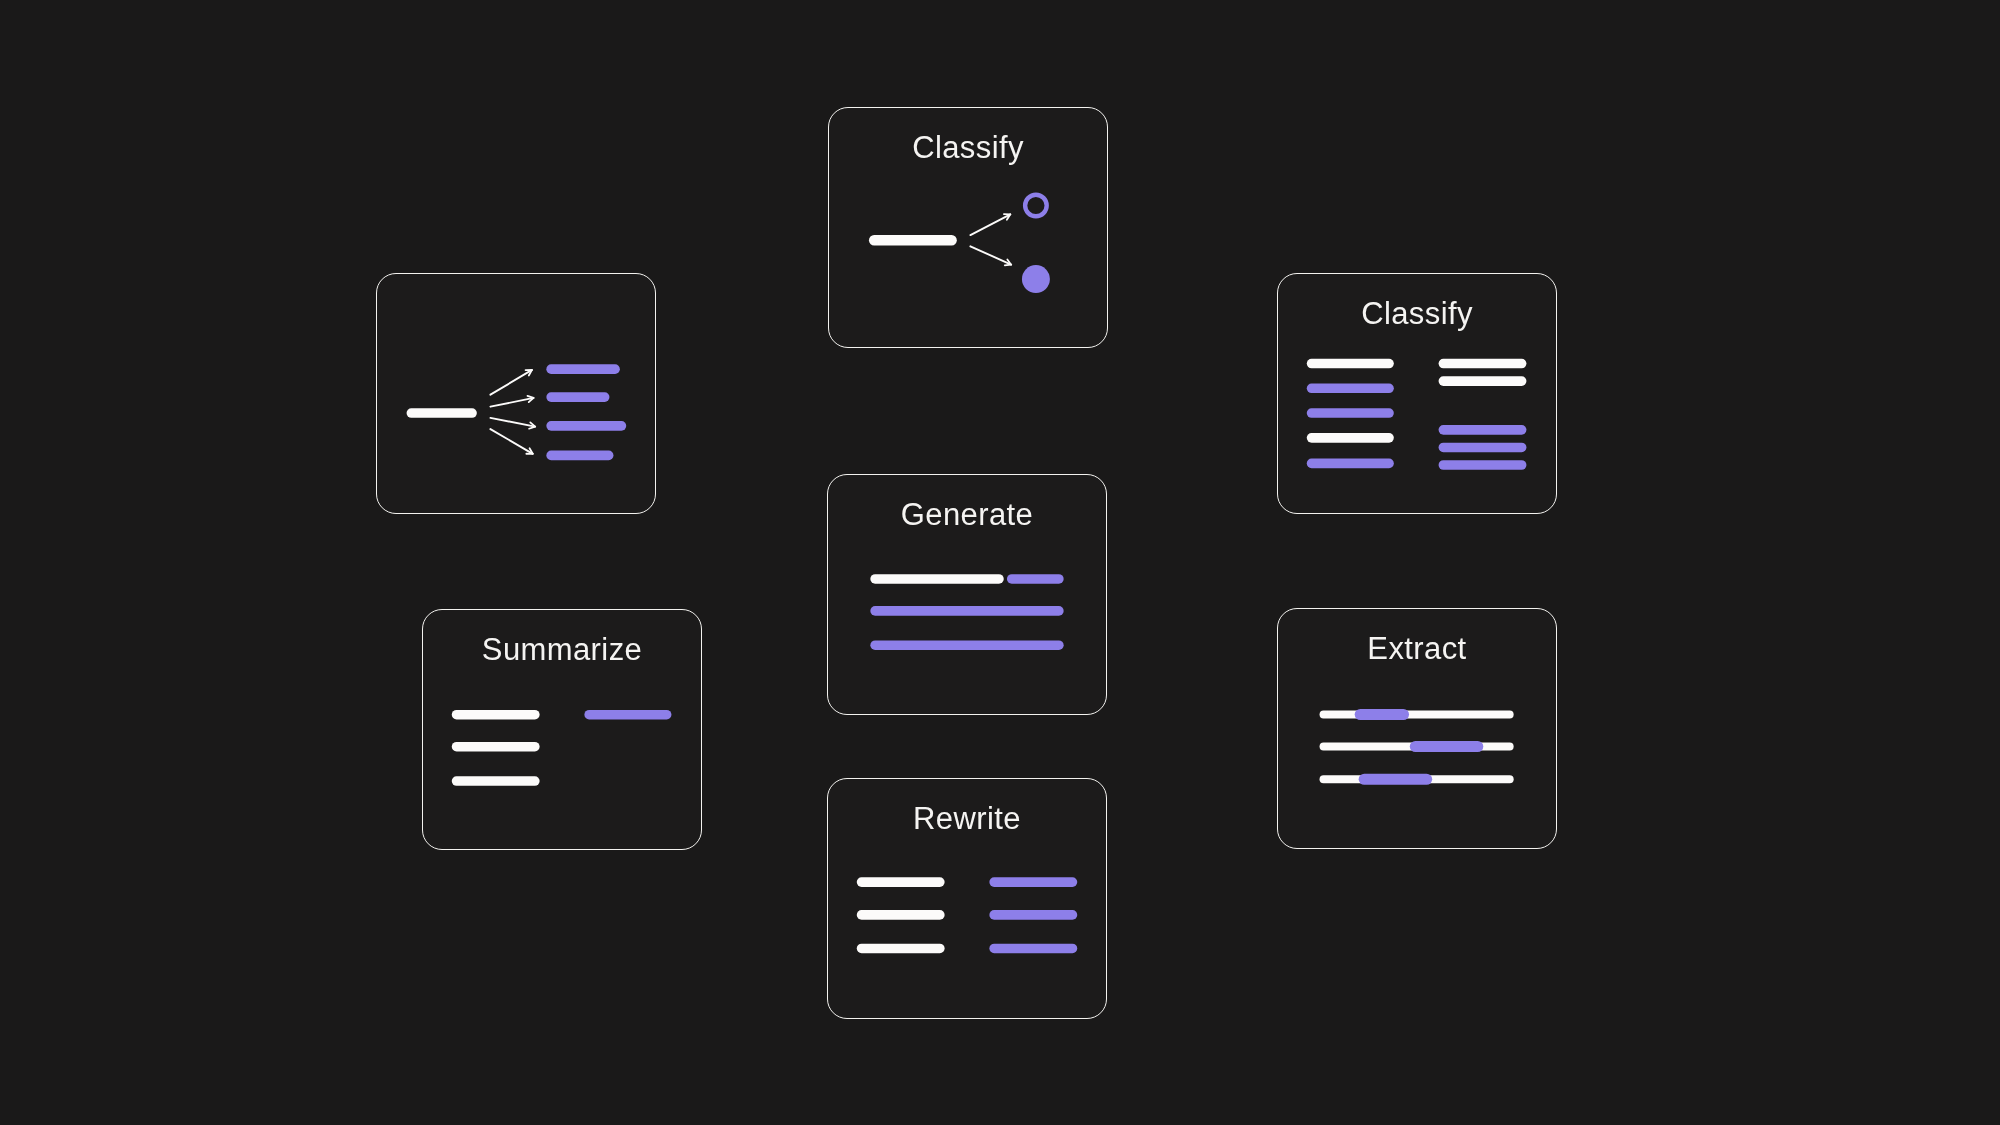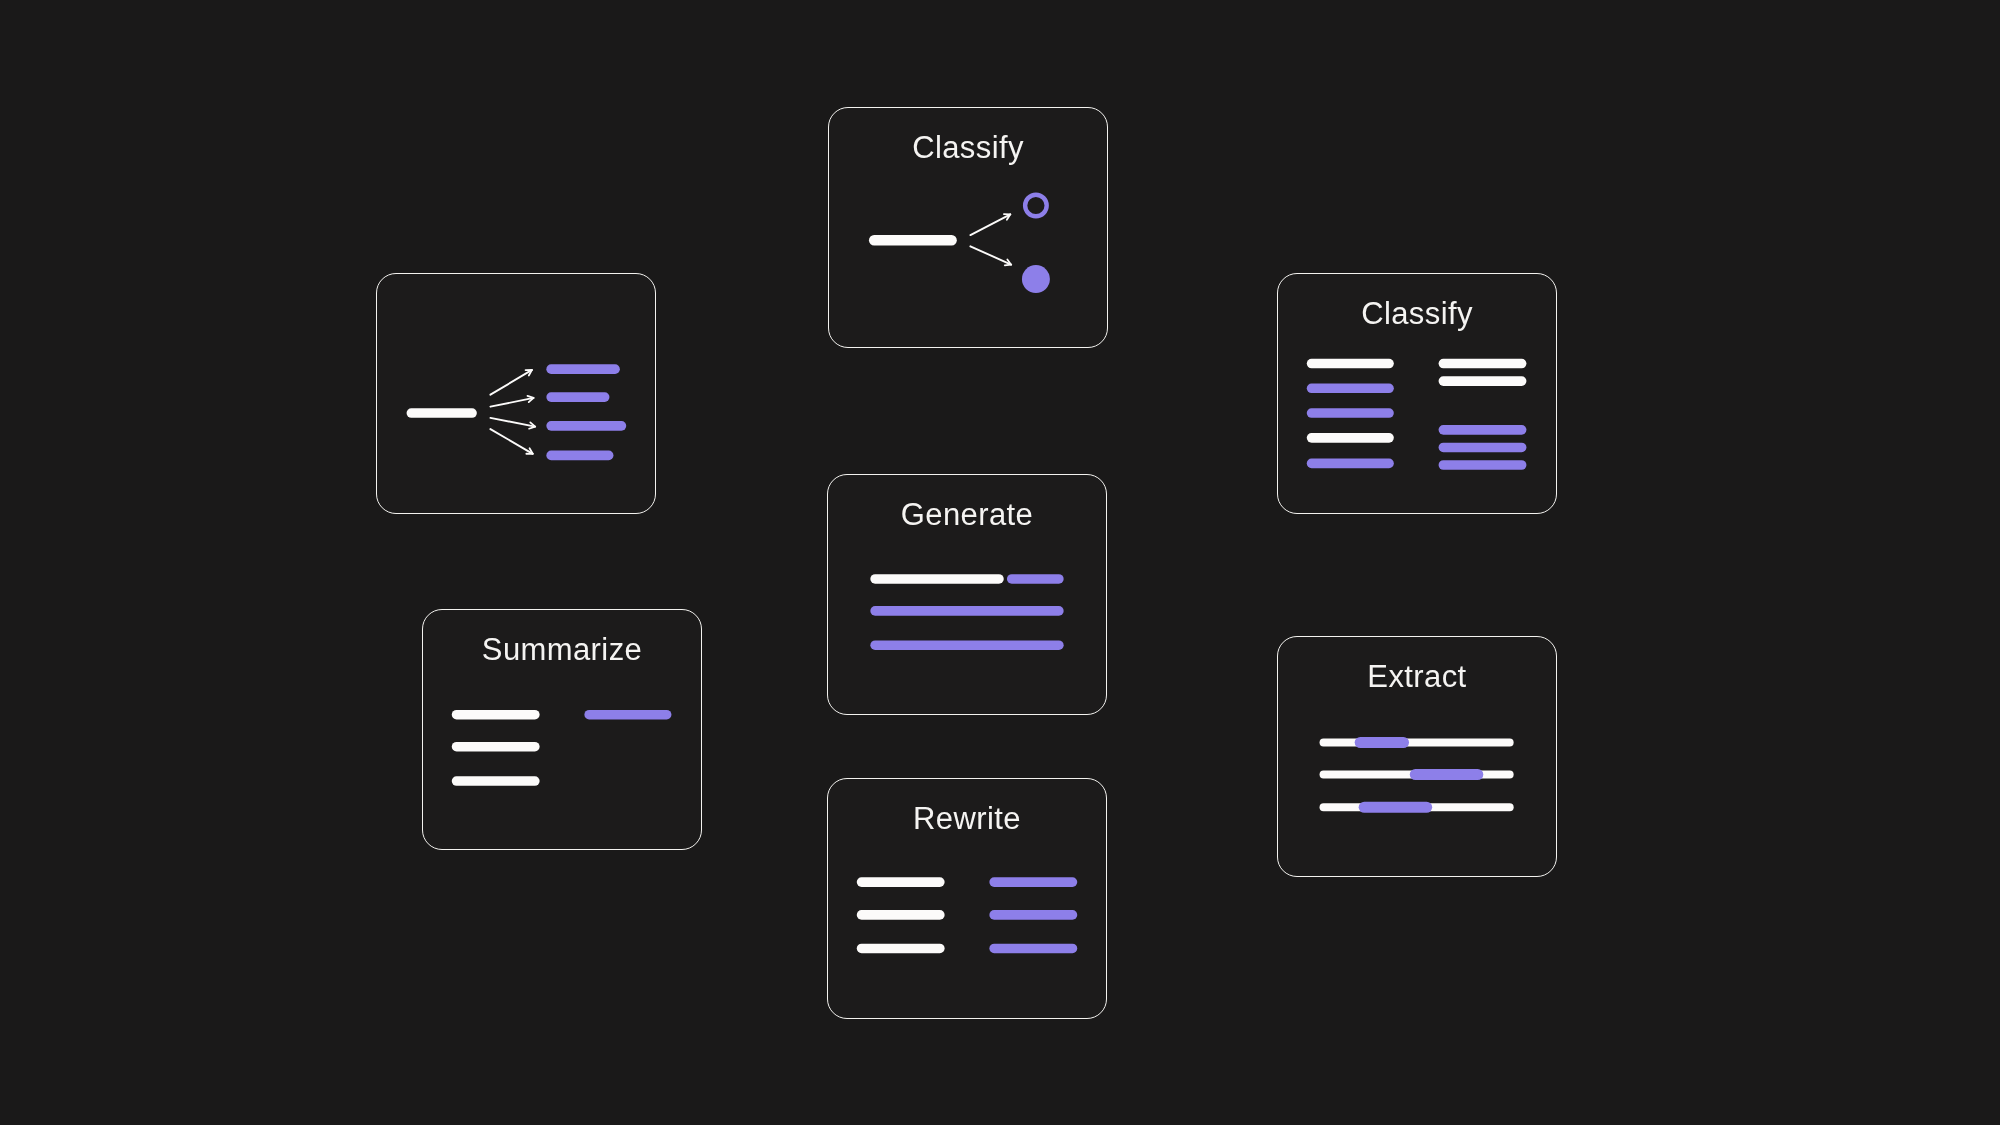--- a/index.html
+++ b/index.html
@@ -57,21 +57,21 @@
     fill:none;
     stroke:var(--accent-purple);
     stroke-width:5.5;
   }
   
   #card-classify  {left:828px; top:107px;}
   #card-search    {left:376px; top:273px;}
   #card-cluster   {left:1277px;top:273px;}
   #card-generate  {left:827px; top:442px;margin-top:32px;}
   #card-summarize {left:377px; top:609px;margin-left:45px;}
-  #card-extract   {left:1277px;top:608px;margin-top:28px;}
+  #card-extract   {left:1277px;top:608px;}
   #card-rewrite   {left:827px; top:778px;}
 </style>
 </head>
 <body>
 
 <svg width="0" height="0" style="position:absolute" aria-hidden="true">
   <defs>
     <marker id="ah" viewBox="0 0 12 12" markerWidth="12" markerHeight="12" refX="9" refY="6" orient="auto" markerUnits="userSpaceOnUse">
       <path class="arrow-head" d="M2 2 L9 6 L2 10"></path>
     </marker>

